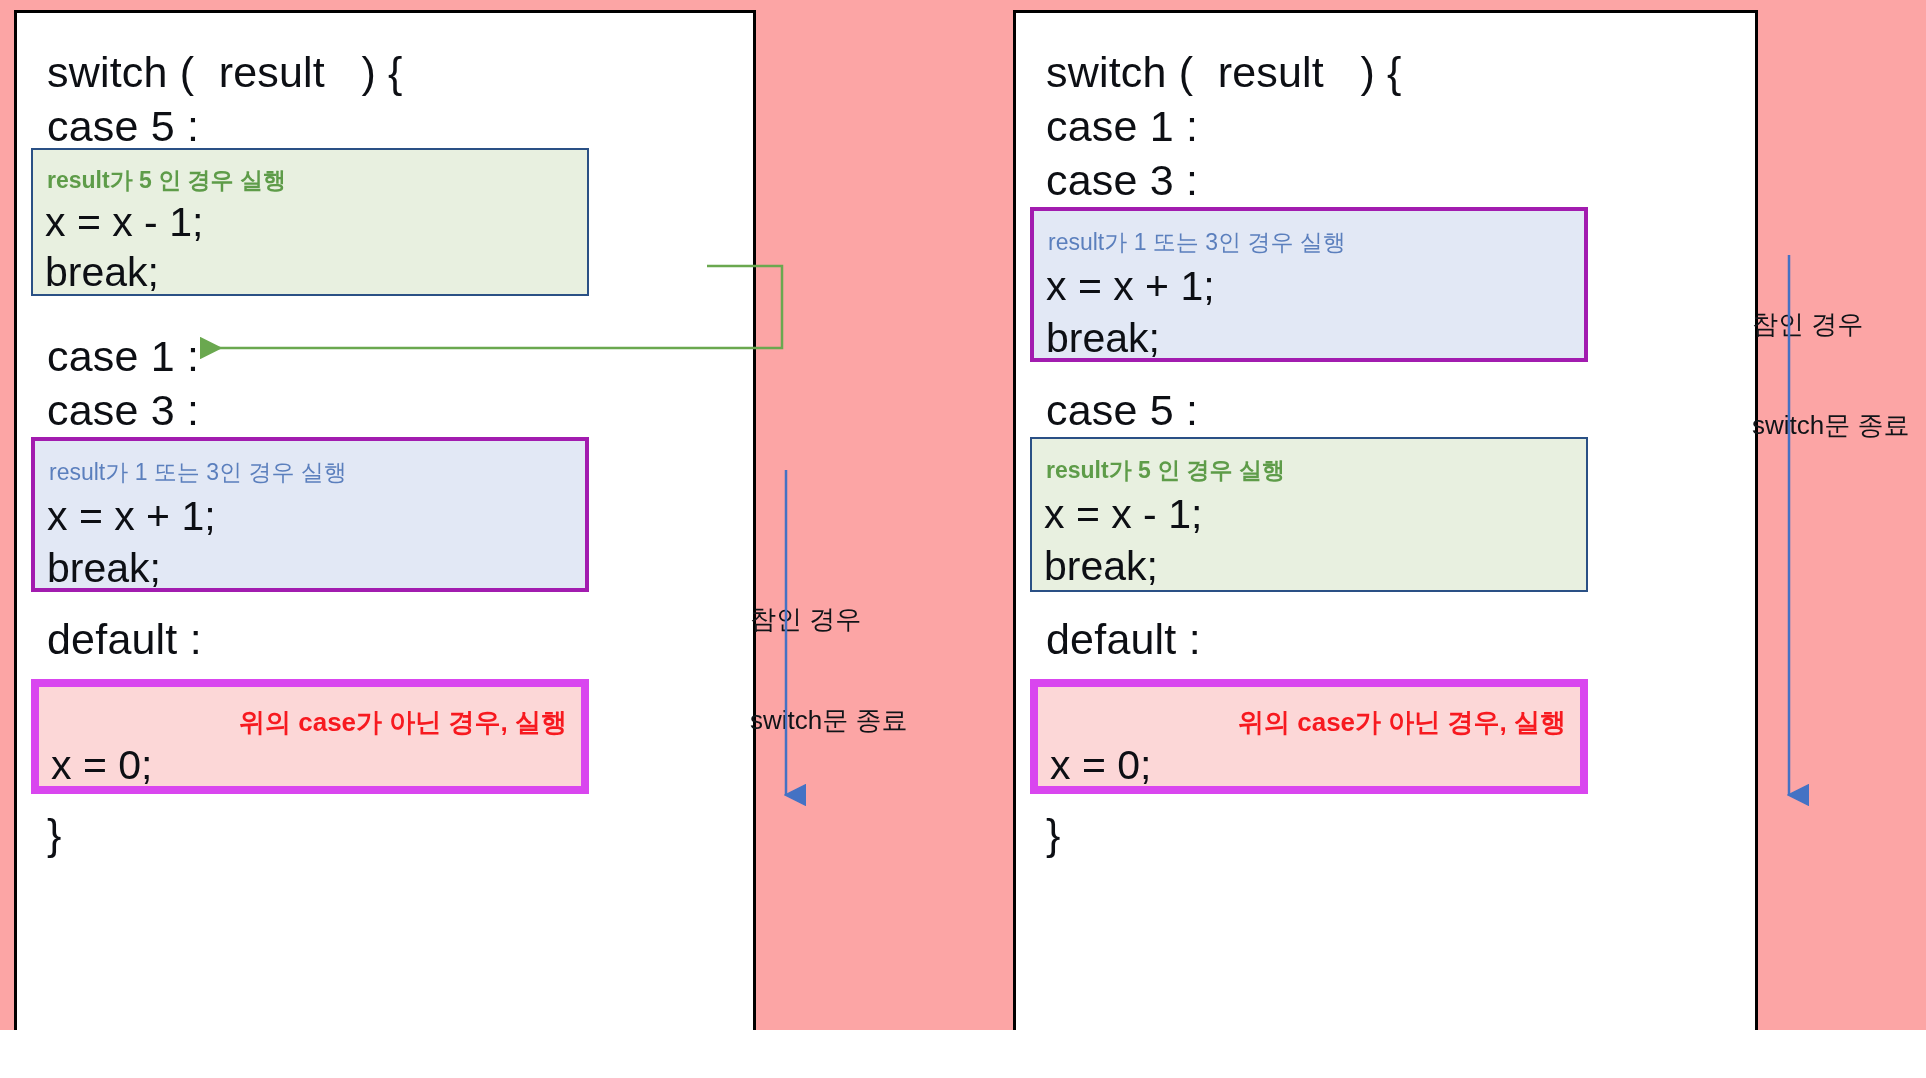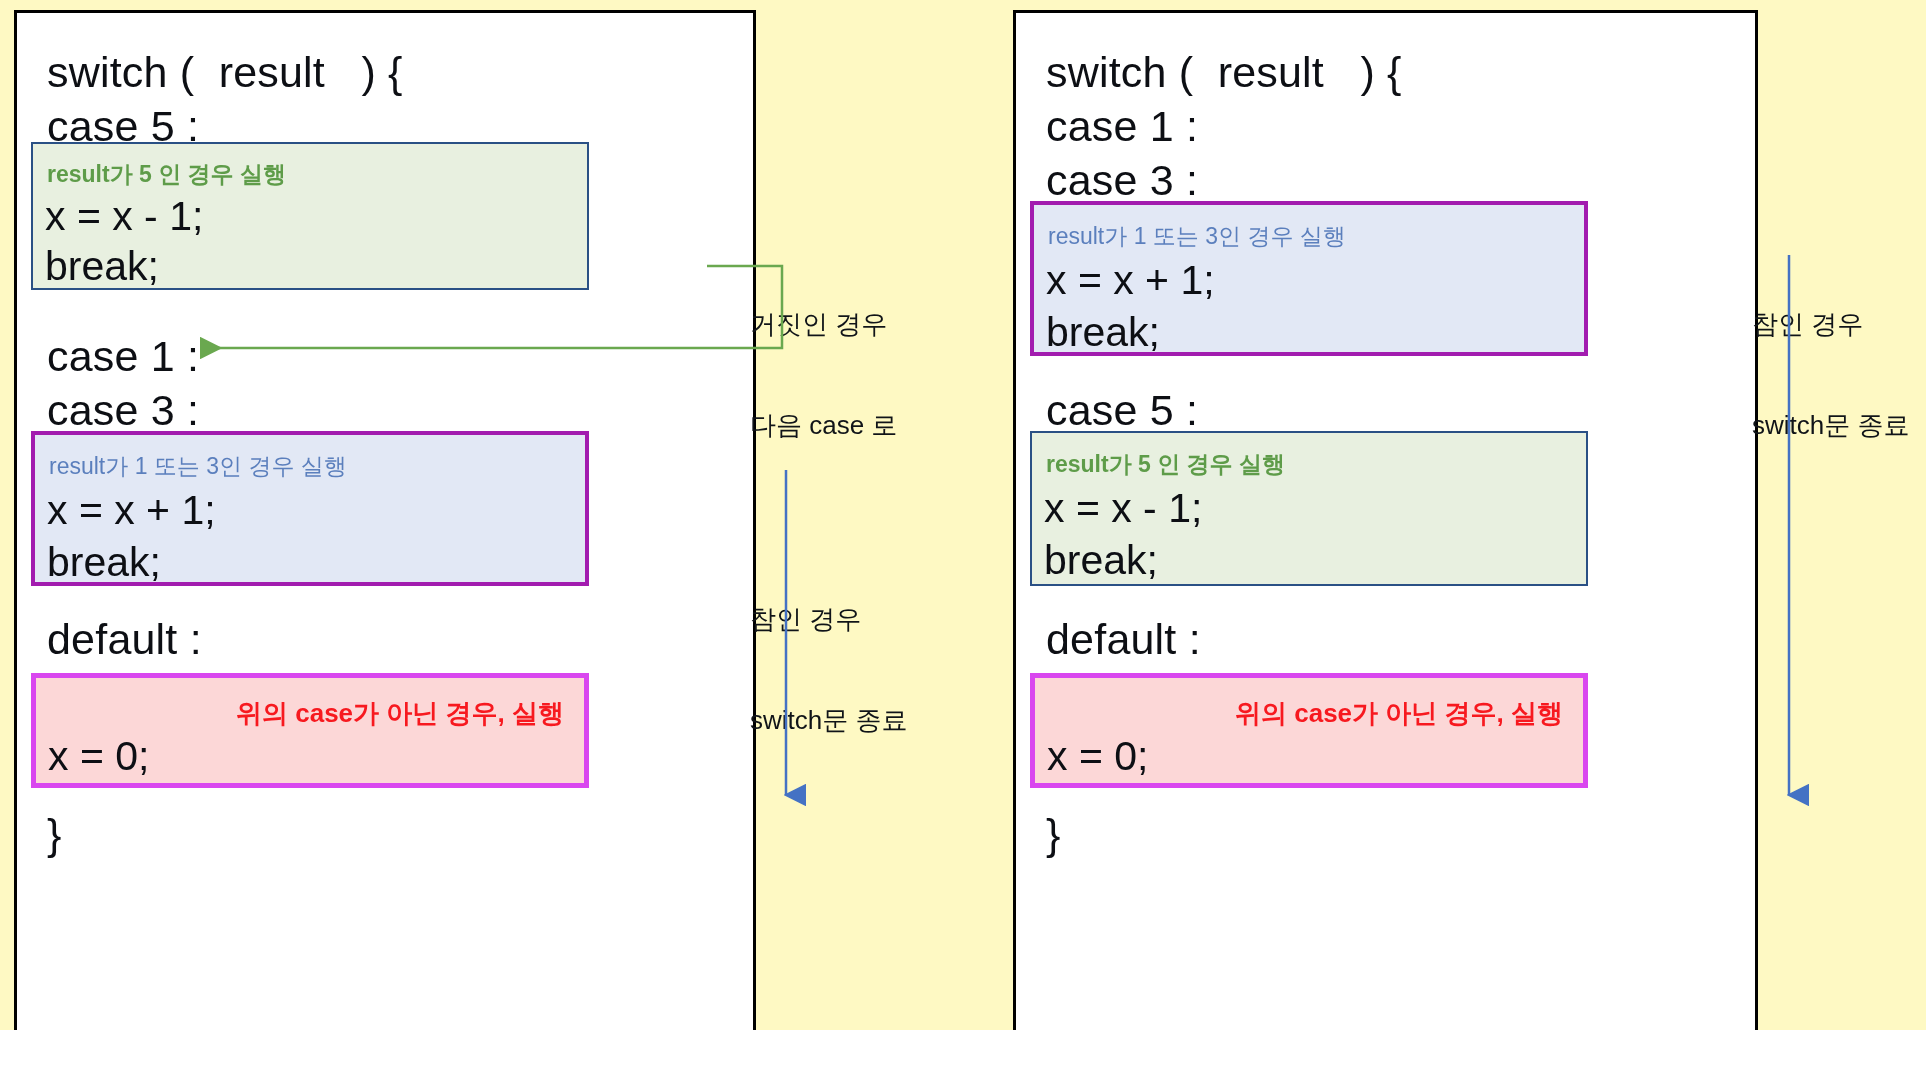--- a/index.html
+++ b/index.html
@@ -2,21 +2,21 @@
 <html><head>
 <meta charset="utf-8">
 <title>switch-case diagram</title>
 <style>
   html,body{margin:0;padding:0;background:#ffffff;}
   body{
     width:1926px;height:1078px;
     font-family:"Liberation Sans","DejaVu Sans",sans-serif;
     -webkit-font-smoothing:antialiased;
   }
-  .canvas{position:relative;width:1926px;height:1030px;overflow:hidden;background:#fef9c3;}
+  .canvas{position:relative;width:1926px;height:1030px;overflow:hidden;background:#fca5a5;}
 
   
   .panel{
     position:absolute;
     border:3px solid #000000;
     background:#ffffff;
     box-sizing:border-box;
   }
   #panel-left { left:14px;  top:10px;  width:742px;  height:1056px; }
   #panel-right{ left:1013px;top:10px;  width:745px;  height:1056px; }
@@ -29,24 +29,25 @@
     color:#0d0f14;
     white-space:pre;
     font-weight:400;
     letter-spacing:0.2px;
   }
 
   
   .block{
     position:absolute;
     box-sizing:border-box;
+    margin-top:6px;
   }
   .block.green{ background:#e8f0e0; border:2px solid #2a5085; }
   .block.blue { background:#e2e8f5; border:4px solid #a21caf; }
-  .block.red  { background:#fcd7d7; border:5px solid #d946ef; }
+  .block.red  { background:#fcd7d7; border:8px solid #d946ef; }
 
   .block-caption{
     position:absolute;
     font-size:23px;
     line-height:1;
     white-space:pre;
   }
   .cap-green{ color:#5e9c49; font-weight:bold; }
   .cap-blue { color:#5b7fbd; font-weight:400; }
   .cap-red  { color:#f7191f; font-weight:bold; font-size:26px; }
@@ -136,24 +137,20 @@
     <div class="code-line" style="left:30px;top:605px;">default :</div>
 
     <div class="block red" style="left:14px;top:660px;width:558px;height:115px;">
       <div class="block-caption cap-red" style="left:200px;top:22px;">위의 case가 아닌 경우, 실행</div>
       <div class="block-code" style="left:12px;top:58px;">x = 0;</div>
     </div>
 
     <div class="code-line" style="left:30px;top:800px;">}</div>
   </div>
 
-  <div class="annot" style="left:750px;top:240px;">
-    <div>거짓인 경우</div>
-    <div>다음 case 로</div>
-  </div>
 
   <div class="annot" style="left:750px;top:535px;">
     <div>참인 경우</div>
     <div>switch문 종료</div>
   </div>
 
   <div class="annot" style="left:1752px;top:240px;">
     <div>참인 경우</div>
     <div>switch문 종료</div>
   </div>

